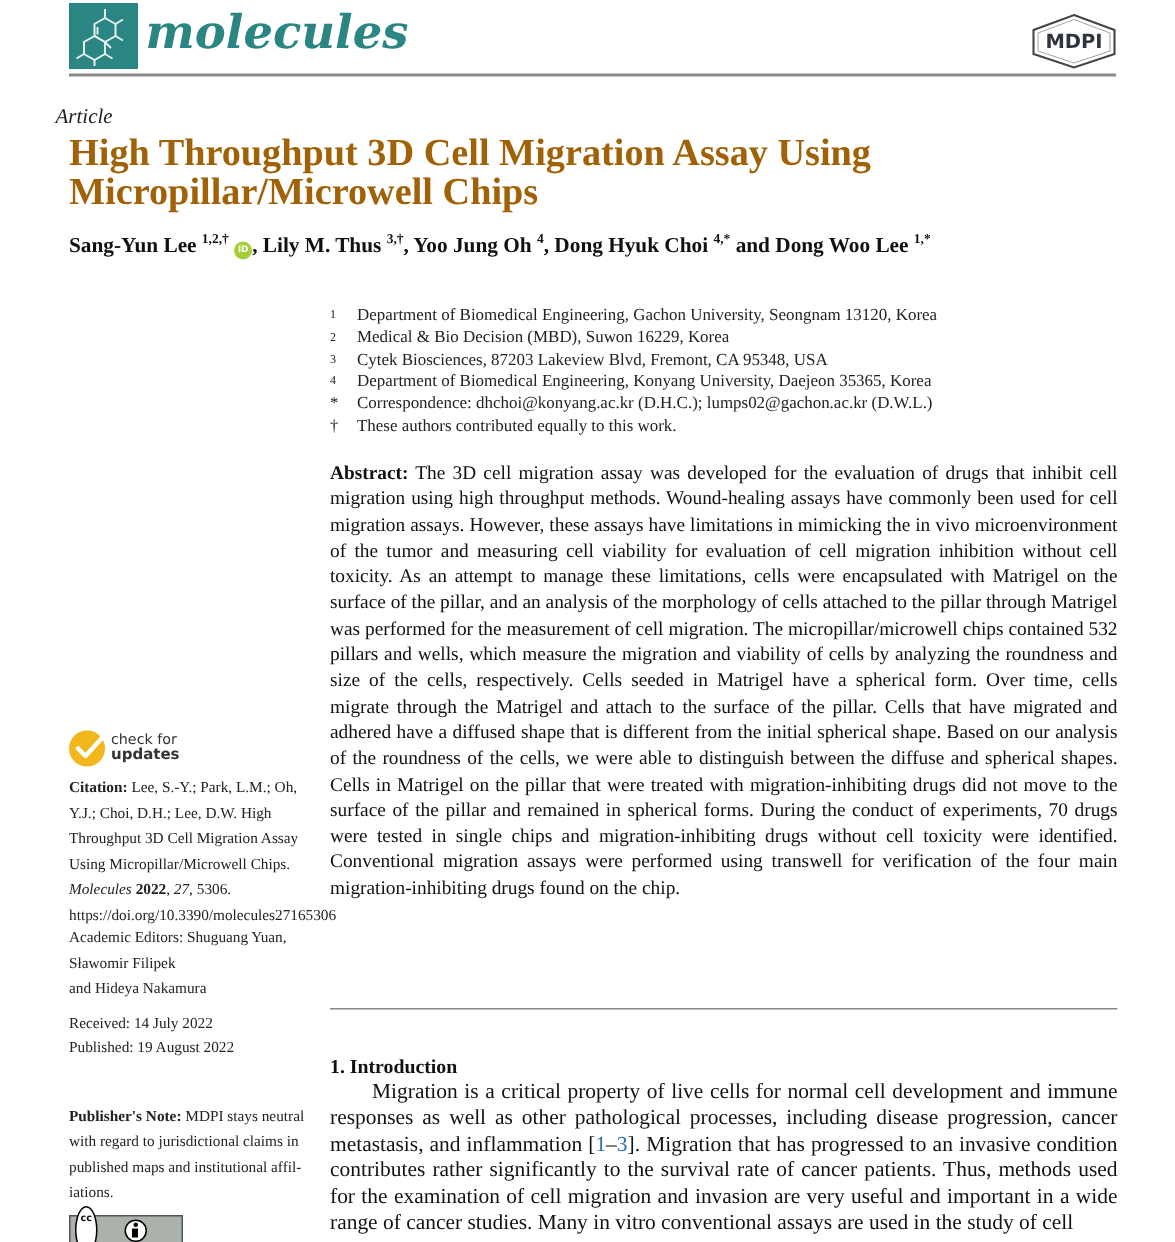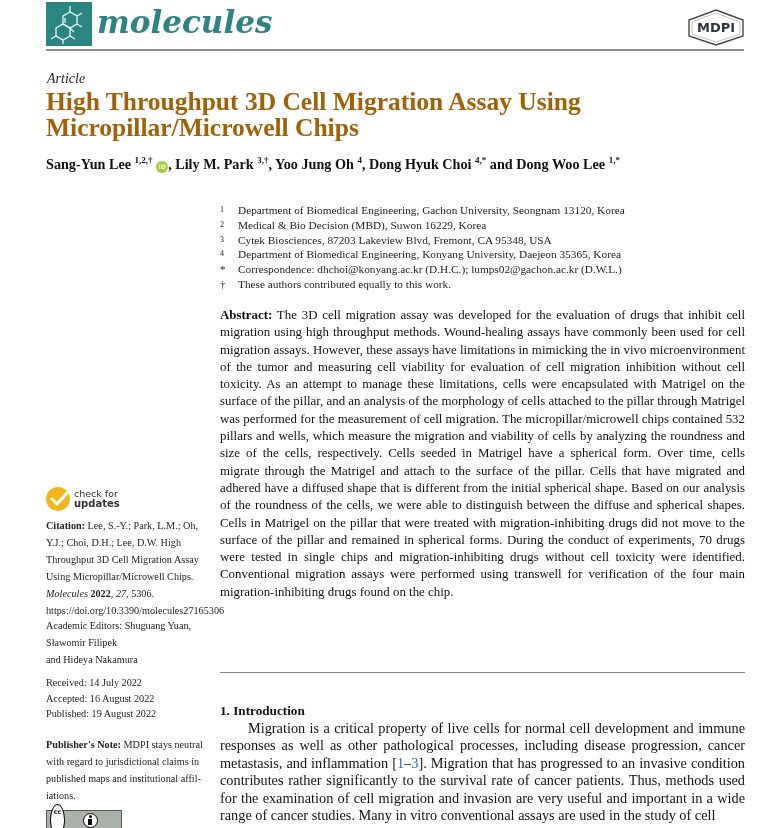--- a/index.html
+++ b/index.html
@@ -17,21 +17,21 @@
       position: absolute; left: 97px; top: 2px;
       font-family: "DejaVu Serif", serif; font-style: italic; font-weight: bold;
       font-size: 31px; color: #2b8582; letter-spacing: 0px; line-height: 40px;
     }
     .mdpi-logo { position: absolute; left: 686px; top: 8px; width: 60px; height: 38px; }
     .mdpi-logo svg { width: 60px; height: 38px; display: block; }
     .header-rule { position: absolute; left: 46px; top: 49px; width: 698px; height: 2px; background: #8a8a8a; }
 
     
     .article-type {
-      position: absolute; left: 47px; top: 71px;
+      position: absolute; left: 37px; top: 71px;
       font-family: "Liberation Serif", serif; font-style: italic; font-size: 14px; color: #222;
     }
     .title {
       position: absolute; left: 46px; top: 89px; width: 640px;
       font-family: "Liberation Serif", serif; font-weight: bold; font-size: 25.5px; line-height: 26px; color: #a16207;
     }
     .authors {
       position: absolute; left: 46px; top: 156px; width: 720px;
       font-family: "Liberation Serif", serif; font-weight: bold; font-size: 14.2px; color: #111; white-space: nowrap;
     }
@@ -145,21 +145,21 @@
   <div class="article-type">Article</div>
   <div class="title">
     <div>High Throughput 3D Cell Migration Assay Using</div>
     <div>Micropillar/Microwell Chips</div>
   </div>
 
   <div class="authors">
     <span>Sang-Yun Lee</span>
     <sup>1,2,†</sup>
     <span class="orcid-icon">iD</span><span>, </span>
-    <span>Lily M. Park</span>
+    <span>Lily M. Thus</span>
     <sup>3,†</sup><span>, </span>
     <span>Yoo Jung Oh</span>
     <sup>4</sup><span>, </span>
     <span>Dong Hyuk Choi</span>
     <sup>4,*</sup><span> and </span>
     <span>Dong Woo Lee</span>
     <sup>1,*</sup>
   </div>
 
   <div class="affils">
@@ -222,21 +222,20 @@
   </div>
 
   <div class="sidebar editors">
     <div>Academic Editors: Shuguang Yuan,</div>
     <div>Sławomir Filipek</div>
     <div>and Hideya Nakamura</div>
   </div>
 
   <div class="sidebar dates">
     <div>Received: 14 July 2022</div>
-    <div>Accepted: 16 August 2022</div>
     <div>Published: 19 August 2022</div>
   </div>
 
   <div class="sidebar pubnote">
     <b>Publisher's Note:</b>
     <span>MDPI stays neutral with regard to jurisdictional claims in published maps and institutional affil-iations.</span>
   </div>
 
   <div class="cc-badge">
     <span class="cc">cc</span>

